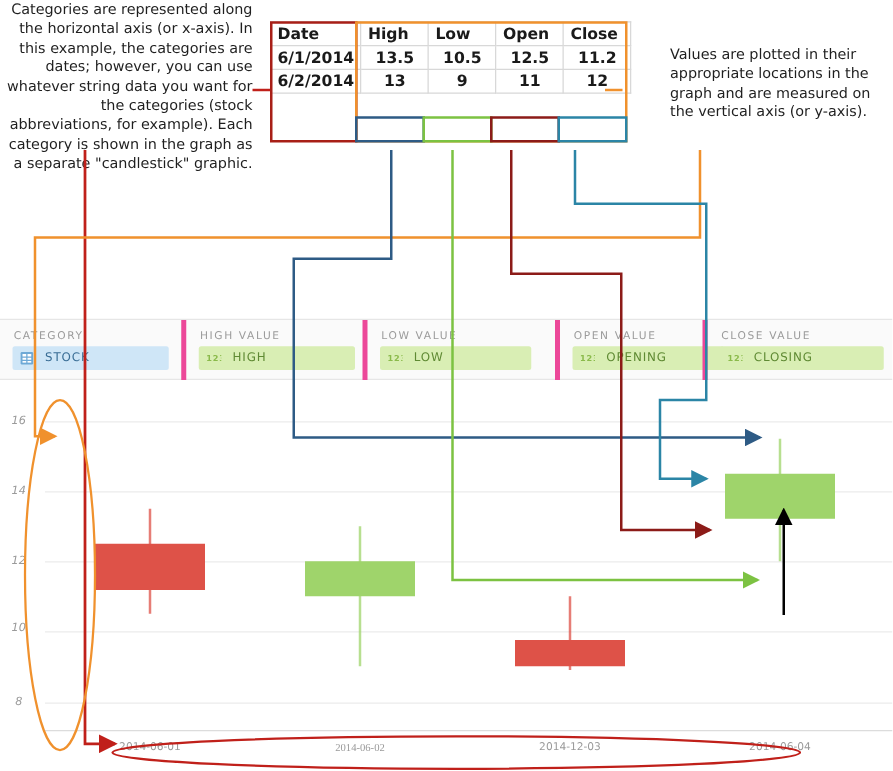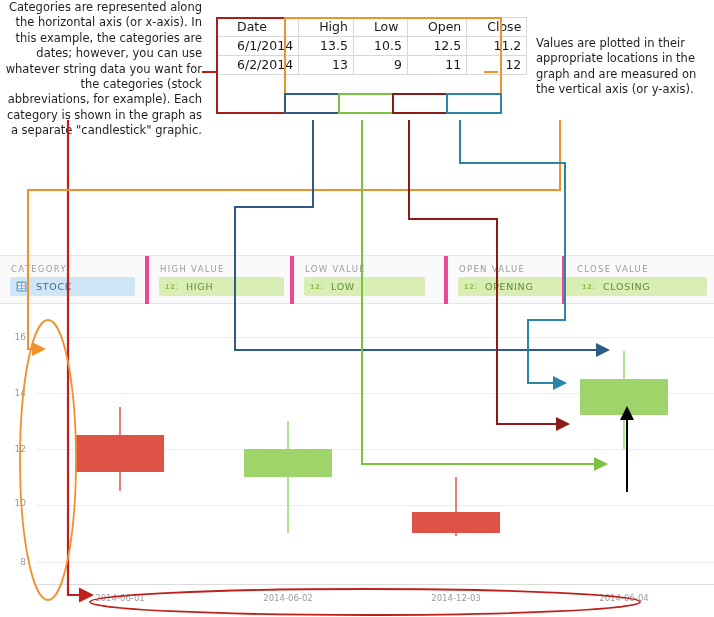--- a/index.html
+++ b/index.html
@@ -16,25 +16,25 @@
     font-size:11.5px;line-height:15.4px;color:#1f1f1f;
   }
   #note-left{left:2px;top:0px;width:200px;text-align:right;}
   #note-right{left:536px;top:36px;width:176px;text-align:left;}
   #note-bottom{left:540px;top:494px;width:172px;text-align:left;}
 
   
   #data-table{left:216px;top:17px;}
   table.grid{border-collapse:collapse;font-size:12.5px;color:#1a1a1a;}
   table.grid td,table.grid th{
-    border:1px solid #d8d8d8;padding:1px 5px 2px 20px;
-    height:17px;box-sizing:border-box;font-weight:normal;
+    border:1px solid #d8d8d8;padding:1px 5px 2px 5px;
+    height:17px;box-sizing:border-box;font-weight:bold;
   }
   table.grid th{text-align:left;}
-  td.num{text-align:right;}
+  td.num{text-align:center;}
   td.datec{text-align:right;padding-right:6px;margin-left:20px;}
   th.datec{text-align:left;}
   .c-date{width:68px;}
   .c-v{width:54px;}
 
   
   .outline{position:absolute;border:2px solid #000;box-sizing:border-box;pointer-events:none;}
 
   
   #viz{
@@ -59,21 +59,21 @@
   }
   .pill.blue{background:#cfe6f7;color:#3a6e96;}
   .pill.green{background:#d9eeb4;color:#5f8a33;}
   .pill .ic{margin-left:6px;margin-right:9px;display:flex;align-items:center;}
   .pill .lbl{white-space:nowrap;}
 
   
   #plot{position:absolute;left:0;top:48px;width:714px;height:314px;}
   .ytick{
     position:absolute;right:0;transform:translateY(-50%);
-    font-size:9px;color:#9a9a9a;text-align:right;width:22px;
+    font-size:9px;color:#9a9a9a;text-align:center;width:22px;font-style:italic;
   }
   .gridline{position:absolute;left:36px;right:0;height:1px;background:#ececec;}
   .xaxis-line{position:absolute;left:36px;right:0;height:1px;background:#dcdcdc;}
   .xtick{
     position:absolute;transform:translateX(-50%);
     font-size:8.5px;color:#9a9a9a;white-space:nowrap;
   }
   .candle-body{position:absolute;}
   .candle-wick{position:absolute;width:2px;}
 
@@ -206,21 +206,21 @@
       <div class="gridline" style="top: 88.75px;"></div>
       <div class="ytick" style="top: 88.75px; left: 4px;">14</div>
       <div class="gridline" style="top: 32.5px;"></div>
       <div class="ytick" style="top: 32.5px; left: 4px;">16</div>
       <div class="xaxis-line" style="top: 280px;"></div>
       <div class="candle-wick" style="left: 119px; top: 102.812px; height: 84.375px; background: rgb(222, 82, 72); opacity: 0.75;"></div>
       <div class="candle-body" style="left: 76px; top: 130.938px; width: 88px; height: 36.5625px; background: rgb(222, 82, 72);"></div>
       <div class="xtick" style="left: 120px; top: 289px;">2014-06-01</div>
       <div class="candle-wick" style="left: 287px; top: 116.875px; height: 112.5px; background: rgb(159, 212, 107); opacity: 0.75;"></div>
       <div class="candle-body" style="left: 244px; top: 145px; width: 88px; height: 28.125px; background: rgb(159, 212, 107);"></div>
-      <div class="xtick" style="left: 288px; top: 289px;">2014-06-02</div>
+      <div class="xtick" style="left: 288px; top: 289px; font-family: Liberation Serif, serif;">2014-06-02</div>
       <div class="candle-wick" style="left: 455px; top: 173.125px; height: 59.0625px; background: rgb(222, 82, 72); opacity: 0.75;"></div>
       <div class="candle-body" style="left: 412px; top: 208.281px; width: 88px; height: 21.0938px; background: rgb(222, 82, 72);"></div>
       <div class="xtick" style="left: 456px; top: 289px;">2014-12-03</div>
       <div class="candle-wick" style="left: 623px; top: 46.5625px; height: 98.4375px; background: rgb(159, 212, 107); opacity: 0.75;"></div>
       <div class="candle-body" style="left: 580px; top: 74.6875px; width: 88px; height: 36.5625px; background: rgb(159, 212, 107);"></div>
       <div class="xtick" style="left: 624px; top: 289px;">2014-06-04</div>
     </div>
 </div>
 
 <svg class="overlay" id="overlay">

